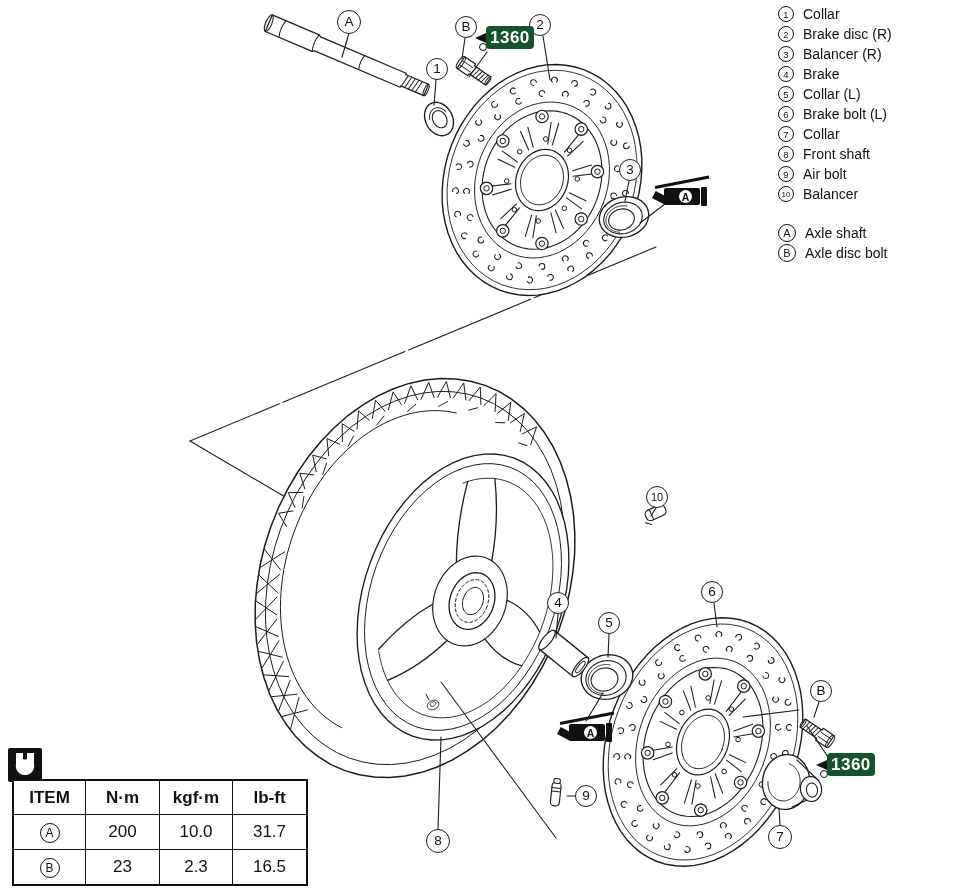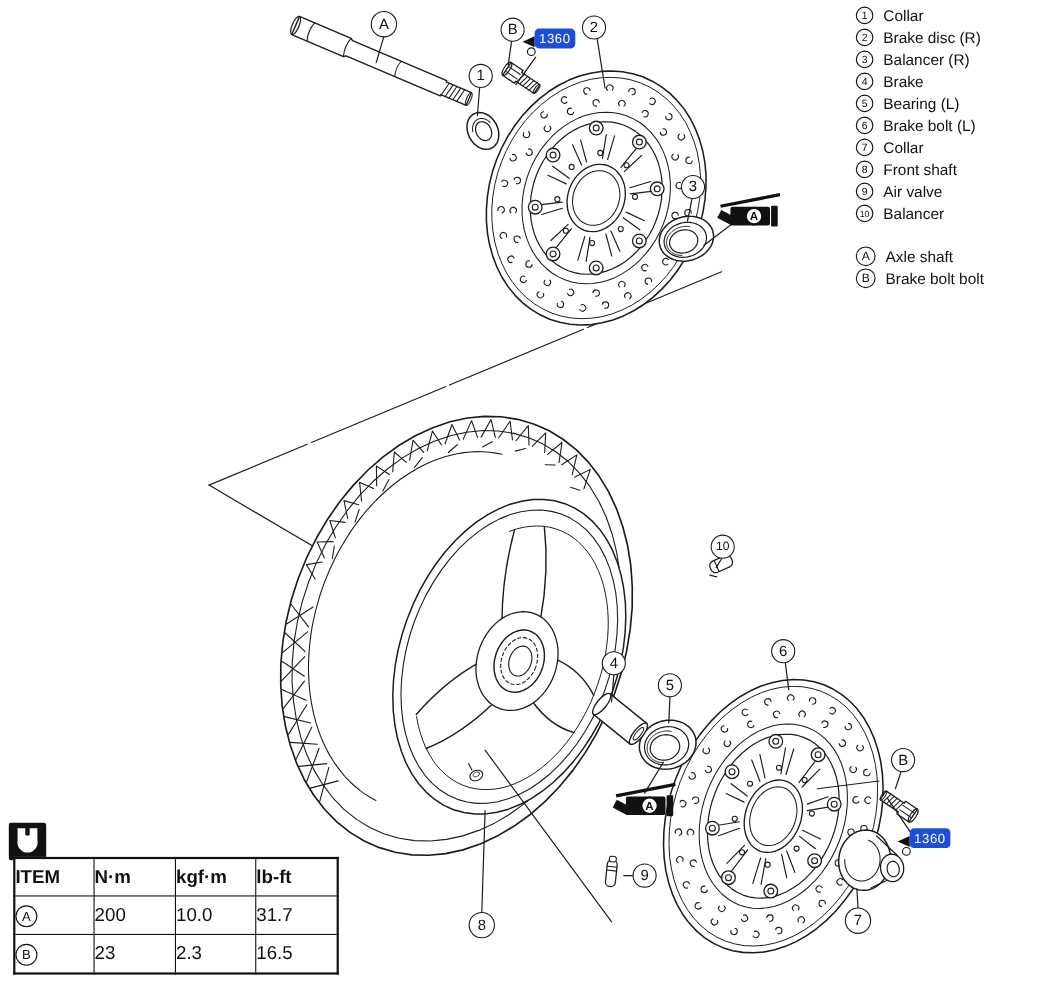--- a/index.html
+++ b/index.html
@@ -17,39 +17,39 @@
         display:flex;align-items:center;justify-content:center;box-sizing:border-box;flex:none}
   .pref .pnum{width:18px;height:18px;font-size:11px}
   .plabel{margin-left:9px;font-size:14px;white-space:nowrap}
   .refgap{height:19px}
   
   .sealant{position:absolute;z-index:4;width:60px;height:30px}
   .s-arrow{position:absolute;left:0;top:7px;width:0;height:0;border:5.5px solid transparent;
            border-right:11px solid #111}
   .s-bottle{position:absolute;left:9px;top:17px;width:8px;height:8px;border:1.6px solid #111;
             border-radius:50%;background:#fff;box-sizing:border-box}
-  .s-tag{position:absolute;left:16px;top:0;background:#1d4ed8;color:#fff;font-size:12px;
-         font-weight:normal;padding:3px 4px;border-radius:4px;letter-spacing:.5px;line-height:1}
+  .s-tag{position:absolute;left:16px;top:0;background:#14532d;color:#fff;font-size:17px;
+         font-weight:bold;padding:3px 4px;border-radius:4px;letter-spacing:.5px;line-height:1}
   
   .grease{position:absolute;width:58px;height:34px;z-index:4}
   .g-lever{position:absolute;left:2px;top:10px;width:55px;height:2.8px;background:#111;
            transform:rotate(-11deg);transform-origin:left center}
   .g-body{position:absolute;left:11px;top:12px;width:36px;height:17px;background:#111;border-radius:2px}
   .g-nozzle{position:absolute;left:0;top:18px;width:15px;height:8px;background:#111;transform:rotate(28deg)}
   .g-plunger{position:absolute;left:48px;top:11px;width:6px;height:19px;background:#111;border-radius:1px}
   .g-ring{position:absolute;left:24px;top:12px;width:17px;height:17px;background:#fff;
           border:2.2px solid #111;border-radius:50%;display:flex;align-items:center;
           justify-content:center;font-size:10.5px;font-weight:bold;box-sizing:border-box}
   
   .wrench{position:absolute;left:8px;top:748px;width:34px;height:34px;background:#111;
           border-radius:2px;z-index:4}
   
   .ttable{position:absolute;left:12px;top:779px;border-collapse:collapse;z-index:4;
           border:2.6px solid #111;background:#fff}
-  .ttable th,.ttable td{border:1.6px solid #111;text-align:left;vertical-align:middle;
+  .ttable th,.ttable td{border:1.6px solid #111;text-align:center;vertical-align:middle;
           padding:0;font-size:17px;height:33px}
   .ttable th{font-weight:bold}
   .ttable td{height:34px}
   .c-item{width:71px}.c-nm{width:73px}.c-kgf{width:72px}.c-lb{width:73px}
   .circ{display:inline-flex;width:20px;height:20px;border:1.4px solid #111;border-radius:50%;
         align-items:center;justify-content:center;font-size:12px;box-sizing:border-box}
 </style>
 </head>
 <body>
 
@@ -420,50 +420,50 @@
       <div class="prow">
         <span class="pnum">3</span>
         <span class="plabel">Balancer (R)</span>
       </div>
       <div class="prow">
         <span class="pnum">4</span>
         <span class="plabel">Brake</span>
       </div>
       <div class="prow">
         <span class="pnum">5</span>
-        <span class="plabel">Bearing (L)</span>
+        <span class="plabel">Collar (L)</span>
       </div>
       <div class="prow">
         <span class="pnum">6</span>
         <span class="plabel">Brake bolt (L)</span>
       </div>
       <div class="prow">
         <span class="pnum">7</span>
         <span class="plabel">Collar</span>
       </div>
       <div class="prow">
         <span class="pnum">8</span>
         <span class="plabel">Front shaft</span>
       </div>
       <div class="prow">
         <span class="pnum">9</span>
-        <span class="plabel">Air valve</span>
+        <span class="plabel">Air bolt</span>
       </div>
       <div class="prow">
         <span class="pnum" style="font-size: 8px;">10</span>
         <span class="plabel">Balancer</span>
       </div>
       <div class="refgap"></div>
       <div class="prow pref">
         <span class="pnum">A</span>
         <span class="plabel">Axle shaft</span>
       </div>
       <div class="prow pref">
         <span class="pnum">B</span>
-        <span class="plabel">Brake bolt bolt</span>
+        <span class="plabel">Axle disc bolt</span>
       </div>
     </div>
 
   <div id="callouts">
       <div class="callout" style="left: 337px; top: 10px; width: 24px; height: 24px;">A</div>
       <div class="callout" style="left: 426px; top: 58px; width: 22px; height: 22px;">1</div>
       <div class="callout" style="left: 455px; top: 16px; width: 22px; height: 22px;">B</div>
       <div class="callout" style="left: 529px; top: 14px; width: 22px; height: 22px;">2</div>
       <div class="callout" style="left: 619px; top: 159px; width: 22px; height: 22px;">3</div>
       <div class="callout" style="left: 646px; top: 486px; width: 22px; height: 22px; font-size: 11px;">10</div>

